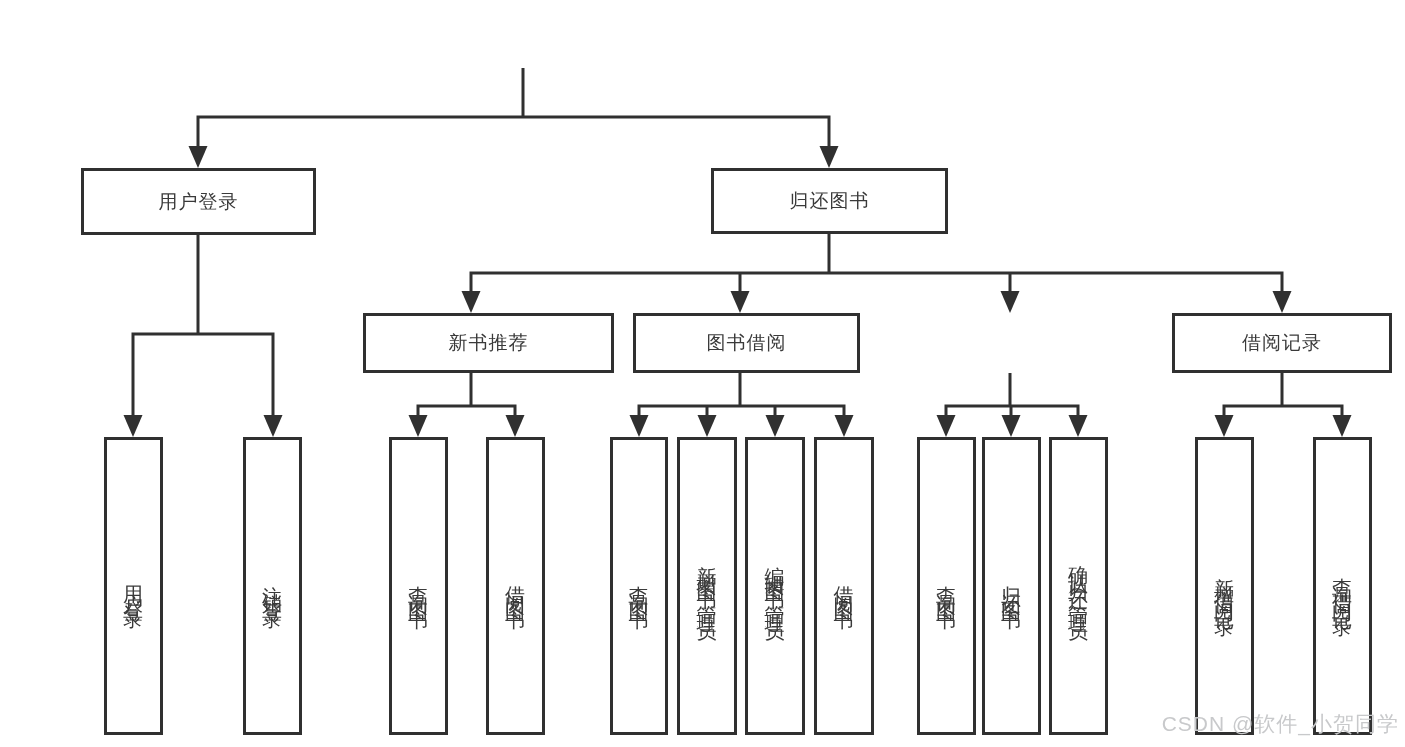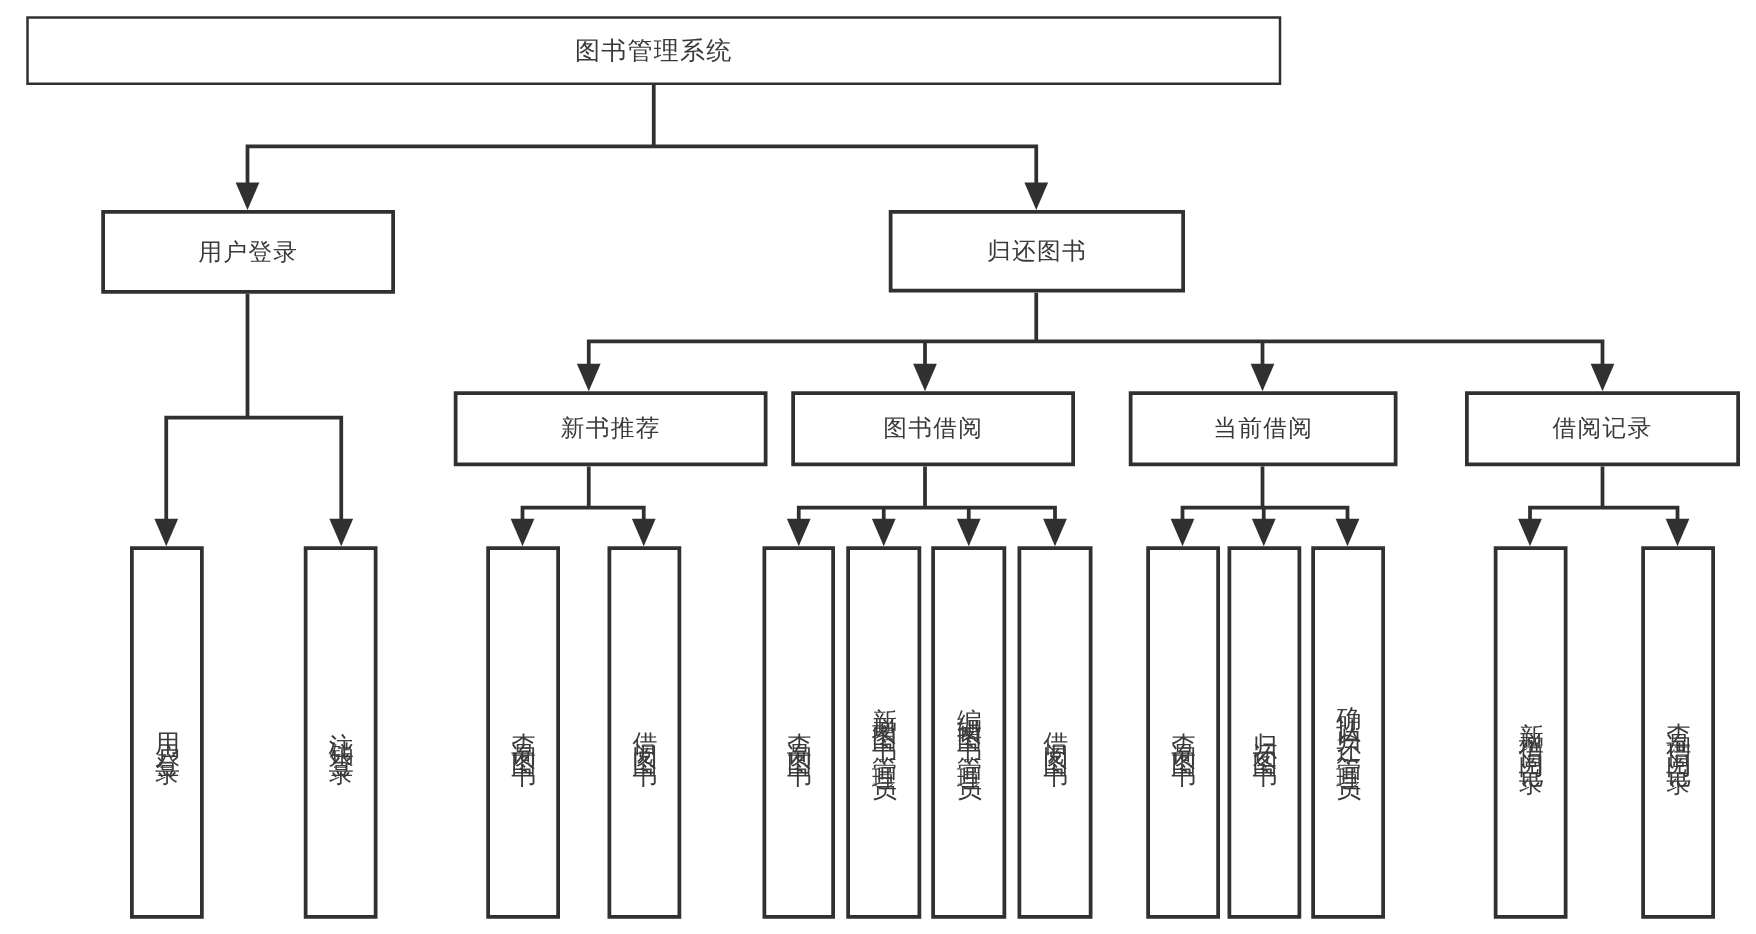--- a/index.html
+++ b/index.html
@@ -83,39 +83,33 @@
       <polygon points="765.5,415 784.5,415 775,437"></polygon>
       <polygon points="834.5,415 853.5,415 844,437"></polygon>
       <polygon points="936.5,415 955.5,415 946,437"></polygon>
       <polygon points="1001.5,415 1020.5,415 1011,437"></polygon>
       <polygon points="1068.5,415 1087.5,415 1078,437"></polygon>
       <polygon points="1214.5,415 1233.5,415 1224,437"></polygon>
       <polygon points="1332.5,415 1351.5,415 1342,437"></polygon>
     </g>
   </svg>
 
-  <div class="node root" style="left:21px;top:13px;width:1004px;height:55px">
-    <span>图书管理系统</span>
-  </div>
 
   <div class="node" style="left:81px;top:168px;width:235px;height:67px">
     <span>用户登录</span>
   </div>
   <div class="node" style="left:711px;top:168px;width:237px;height:66px">
     <span>归还图书</span>
   </div>
 
   <div class="node" style="left:363px;top:313px;width:251px;height:60px">
     <span>新书推荐</span>
   </div>
   <div class="node" style="left:633px;top:313px;width:227px;height:60px">
     <span>图书借阅</span>
-  </div>
-  <div class="node" style="left:903px;top:313px;width:215px;height:60px">
-    <span>当前借阅</span>
   </div>
   <div class="node" style="left:1172px;top:313px;width:220px;height:60px">
     <span>借阅记录</span>
   </div>
 
   <div class="leaf" style="left:104px">
     <span class="vtext">用户登录</span>
   </div>
   <div class="leaf" style="left:243px">
     <span class="vtext">注销登录</span>
@@ -151,14 +145,15 @@
     <span class="vtext">确认归还（管理员）</span>
   </div>
 
   <div class="leaf" style="left:1195px">
     <span class="vtext">新增借阅记录</span>
   </div>
   <div class="leaf" style="left:1313px">
     <span class="vtext">查询借阅记录</span>
   </div>
 
+  <div class="watermark">CSDN @软件_小贺同学</div>
 
 </div>
 
 </body></html>

